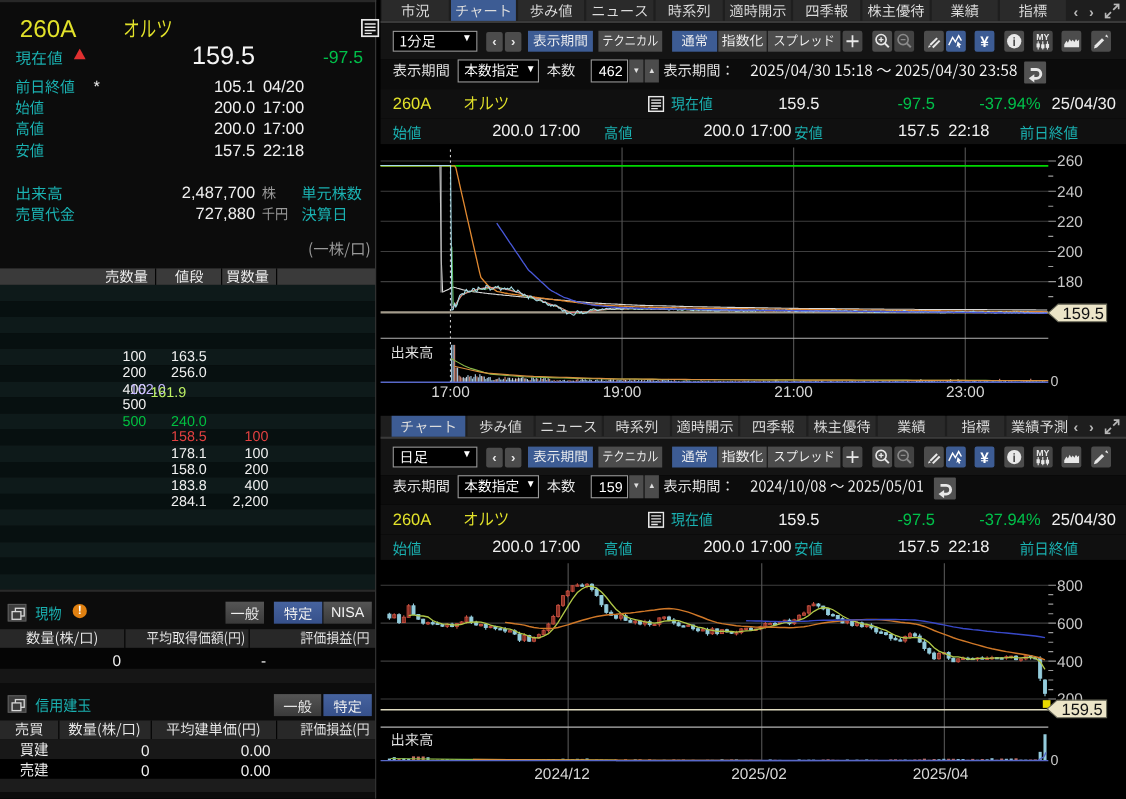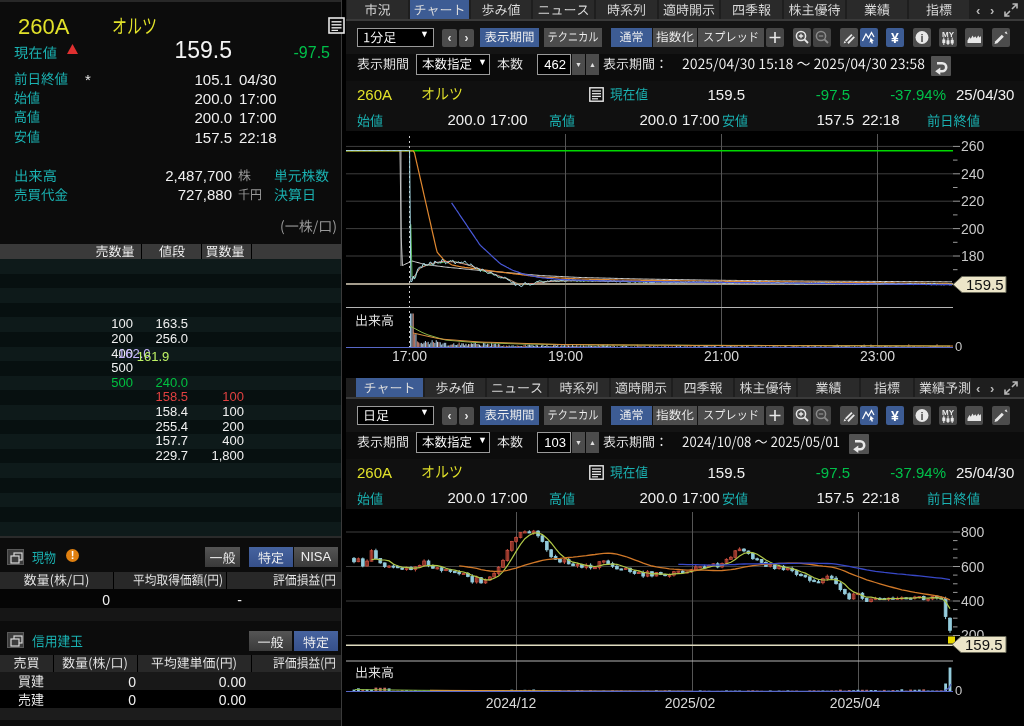--- a/index.html
+++ b/index.html
@@ -180,21 +180,21 @@
     <div style="position:absolute;left:965px;top:406px;width:18px;height:19px;background:#4c4c4c;border-radius:2px"><svg width="18" height="19" viewBox="0 0 18 19">
         <path d="M2.5 15v-2.5l2-3.5 1.3 1.8 1.7-3.3 1.3 2.3 1.5-1.6 1.4 2 1.5-2.8 1.3 2.1 1.5-1.5v7z" fill="#e8e8e8"></path>
       </svg></div>
     <div style="position:absolute;left:992px;top:406px;width:18px;height:19px;background:#4c4c4c;border-radius:2px"><svg width="18" height="19" viewBox="0 0 18 19">
         <path d="M2.5 16l0.8-2.8 6.5-6.5 2 2-6.5 6.5-2.8 0.8z" fill="#e8e8e8"></path>
         <path d="M13 4.5l1.2-1.2 1.4 3-3-1.4z" fill="#e8e8e8"></path>
       </svg></div>
     <div style="position:absolute;left:346px;top:432px;width:678px;height:27px;background:#0c0c0c"></div>
     <div style="position:absolute;left:416px;top:431.5px;width:74px;height:21px;background:#000;border:1px solid #9a9a9a"></div>
     <div style="position:absolute;left:478px;top:434.5px;color:#fff;font-size:9px">▼</div>
-    <div style="position:absolute;left:537px;top:431.5px;width:34px;height:21px;background:#000;border:1px solid #9a9a9a;color:#fff;font-size:13px;line-height:19px;text-align:right;padding-right:4px;box-sizing:border-box">103</div>
+    <div style="position:absolute;left:537px;top:431.5px;width:34px;height:21px;background:#000;border:1px solid #9a9a9a;color:#fff;font-size:13px;line-height:19px;text-align:right;padding-right:4px;box-sizing:border-box">159</div>
     <div style="position:absolute;left:572px;top:432px;width:13px;height:21px;background:#4c4c4c;color:#e0e0e0;font-size:7px;text-align:center;line-height:21px">▼</div>
     <div style="position:absolute;left:586px;top:432px;width:13px;height:21px;background:#4c4c4c;color:#e0e0e0;font-size:7px;text-align:center;line-height:21px">▲</div>
     <div style="position:absolute;left:849px;top:434px;width:20px;height:20px;background:#525252;border-radius:1px"><svg width="20" height="20" viewBox="0 0 20 20">
         <path d="M6 7.2h5.2a4 4 0 0 1 0 8h-3" fill="none" stroke="#e8e8e8" stroke-width="2.6"></path>
         <path d="M9.3 11.4L4.2 15.2l5.1 3.8z" fill="#e8e8e8"></path>
       </svg></div>
     <div style="position:absolute;left:346px;top:459px;width:678px;height:27px;background:#101010"></div>
     <div style="position:absolute;left:357px;top:464px;color:#e2e22a;font-size:15px">260A</div>
     <svg style="position:absolute;left:589px;top:465px" width="15" height="15" viewBox="0 0 15 15">
       <rect x="0.8" y="0.8" width="13.4" height="13.4" fill="#101010" stroke="#e8e8e8" stroke-width="1.4"></rect>
@@ -1131,21 +1131,21 @@
       <line x1="3.5" y1="10.8" x2="13.5" y2="10.8" stroke="#e8e8e8" stroke-width="1.4"></line>
       <line x1="3.5" y1="13.4" x2="10" y2="13.4" stroke="#e8e8e8" stroke-width="1.2"></line>
     </svg>
     <svg style="position:absolute;left:67px;top:44px" width="11" height="10">
       <polygon points="5.5,0 11,10 0,10" fill="#e03030"></polygon>
     </svg>
     <div style="position:absolute;left:132px;top:37px;width:100px;text-align:right;color:#f4f4f4;font-size:23px">159.5</div>
     <div style="position:absolute;left:250px;top:44px;width:80px;text-align:right;color:#00c04a;font-size:16px">-97.5</div>
     <div style="position:absolute;left:85px;top:71px;color:#e8e8e8;font-size:15px">*</div>
     <div style="position:absolute;left:142px;top:71px;width:90px;text-align:right;color:#f0f0f0;font-size:15px">105.1</div>
-    <div style="position:absolute;left:239px;top:71px;color:#f0f0f0;font-size:15px">04/30</div>
+    <div style="position:absolute;left:239px;top:71px;color:#f0f0f0;font-size:15px">04/20</div>
     <div style="position:absolute;left:142px;top:90px;width:90px;text-align:right;color:#f0f0f0;font-size:15px">200.0</div>
     <div style="position:absolute;left:239px;top:90px;color:#f0f0f0;font-size:15px">17:00</div>
     <div style="position:absolute;left:142px;top:109px;width:90px;text-align:right;color:#f0f0f0;font-size:15px">200.0</div>
     <div style="position:absolute;left:239px;top:109px;color:#f0f0f0;font-size:15px">17:00</div>
     <div style="position:absolute;left:142px;top:129px;width:90px;text-align:right;color:#f0f0f0;font-size:15px">157.5</div>
     <div style="position:absolute;left:239px;top:129px;color:#f0f0f0;font-size:15px">22:18</div>
     <div style="position:absolute;left:132px;top:167px;width:100px;text-align:right;color:#f0f0f0;font-size:15px">2,487,700</div>
     <div style="position:absolute;left:132px;top:186px;width:100px;text-align:right;color:#f0f0f0;font-size:15px">727,880</div>
     <div style="position:absolute;left:0;top:244px;width:341px;height:15px;background:#3a3a3a"></div>
     <div style="position:absolute;left:141px;top:244px;width:1px;height:15px;background:#000"></div>
@@ -1167,31 +1167,31 @@
     <div style="position:absolute;left:0;top:361.2px;width:341px;height:14.6px;background:#071010"></div>
     <div style="position:absolute;left:63px;top:361.2px;width:70px;text-align:right;color:#f0f0f0;font-size:13px;line-height:14.6px">500</div>
     <div style="position:absolute;left:118px;top:350px;width:70px;text-align:center;color:#bef264;font-size:13px;line-height:14.6px">161.9</div>
     <div style="position:absolute;left:0;top:375.8px;width:341px;height:14.6px;background:#0e1a1a"></div>
     <div style="position:absolute;left:63px;top:375.8px;width:70px;text-align:right;color:#00c040;font-size:13px;line-height:14.6px">500</div>
     <div style="position:absolute;left:118px;top:375.8px;width:70px;text-align:right;color:#00c040;font-size:13px;line-height:14.6px">240.0</div>
     <div style="position:absolute;left:0;top:390.4px;width:341px;height:14.6px;background:#071010"></div>
     <div style="position:absolute;left:118px;top:390.4px;width:70px;text-align:right;color:#e04040;font-size:13px;line-height:14.6px">158.5</div>
     <div style="position:absolute;left:174px;top:390.4px;width:70px;text-align:right;color:#e04040;font-size:13px;line-height:14.6px">100</div>
     <div style="position:absolute;left:0;top:405.0px;width:341px;height:14.6px;background:#0e1a1a"></div>
-    <div style="position:absolute;left:118px;top:405.0px;width:70px;text-align:right;color:#f0f0f0;font-size:13px;line-height:14.6px">158.4</div>
+    <div style="position:absolute;left:118px;top:405.0px;width:70px;text-align:right;color:#f0f0f0;font-size:13px;line-height:14.6px">178.1</div>
     <div style="position:absolute;left:174px;top:405.0px;width:70px;text-align:right;color:#f0f0f0;font-size:13px;line-height:14.6px">100</div>
     <div style="position:absolute;left:0;top:419.6px;width:341px;height:14.6px;background:#071010"></div>
-    <div style="position:absolute;left:118px;top:419.6px;width:70px;text-align:right;color:#f0f0f0;font-size:13px;line-height:14.6px">255.4</div>
+    <div style="position:absolute;left:118px;top:419.6px;width:70px;text-align:right;color:#f0f0f0;font-size:13px;line-height:14.6px">158.0</div>
     <div style="position:absolute;left:174px;top:419.6px;width:70px;text-align:right;color:#f0f0f0;font-size:13px;line-height:14.6px">200</div>
     <div style="position:absolute;left:0;top:434.2px;width:341px;height:14.6px;background:#0e1a1a"></div>
-    <div style="position:absolute;left:118px;top:434.2px;width:70px;text-align:right;color:#f0f0f0;font-size:13px;line-height:14.6px">157.7</div>
+    <div style="position:absolute;left:118px;top:434.2px;width:70px;text-align:right;color:#f0f0f0;font-size:13px;line-height:14.6px">183.8</div>
     <div style="position:absolute;left:174px;top:434.2px;width:70px;text-align:right;color:#f0f0f0;font-size:13px;line-height:14.6px">400</div>
     <div style="position:absolute;left:0;top:448.8px;width:341px;height:14.6px;background:#071010"></div>
-    <div style="position:absolute;left:118px;top:448.8px;width:70px;text-align:right;color:#f0f0f0;font-size:13px;line-height:14.6px">229.7</div>
-    <div style="position:absolute;left:174px;top:448.8px;width:70px;text-align:right;color:#f0f0f0;font-size:13px;line-height:14.6px">1,800</div>
+    <div style="position:absolute;left:118px;top:448.8px;width:70px;text-align:right;color:#f0f0f0;font-size:13px;line-height:14.6px">284.1</div>
+    <div style="position:absolute;left:174px;top:448.8px;width:70px;text-align:right;color:#f0f0f0;font-size:13px;line-height:14.6px">2,200</div>
     <div style="position:absolute;left:0;top:463.4px;width:341px;height:14.6px;background:#0e1a1a"></div>
     <div style="position:absolute;left:0;top:478.0px;width:341px;height:14.6px;background:#071010"></div>
     <div style="position:absolute;left:0;top:492.6px;width:341px;height:14.6px;background:#0e1a1a"></div>
     <div style="position:absolute;left:0;top:507.2px;width:341px;height:14.6px;background:#071010"></div>
     <div style="position:absolute;left:0;top:521.8px;width:341px;height:14.6px;background:#0e1a1a"></div>
     <div style="position:absolute;left:0;top:536.4px;width:341px;height:2px;background:#2a2a2a"></div>
     <div style="position:absolute;left:7px;top:549px;width:17px;height:16px;background:#3c3c3c;border:1px solid #5a5a5a"><svg width="17" height="16" viewBox="0 0 17 16">
         <rect x="6" y="3" width="8" height="7" fill="none" stroke="#d8d8d8" stroke-width="1.2"></rect>
         <rect x="3" y="6" width="8" height="7" fill="#3c3c3c" stroke="#d8d8d8" stroke-width="1.2"></rect>
       </svg></div>

